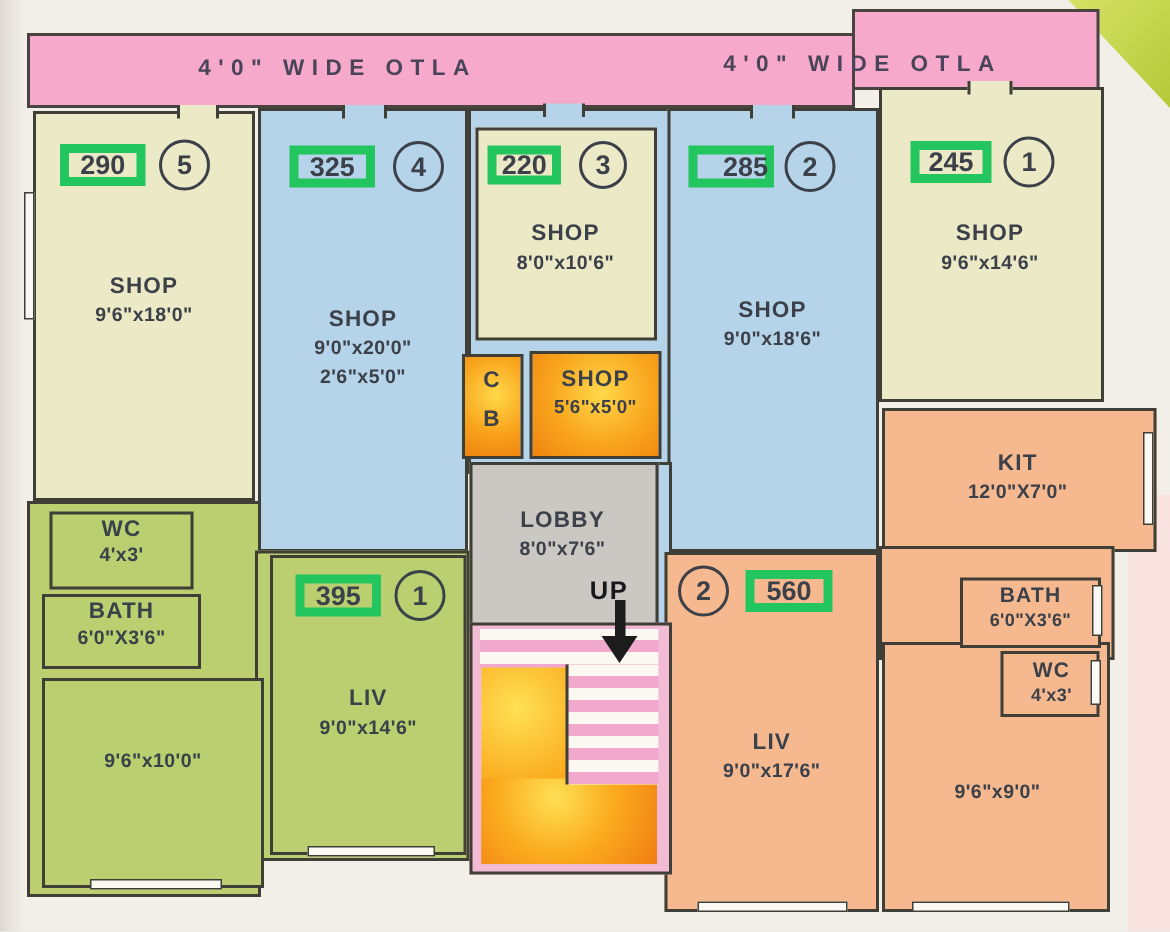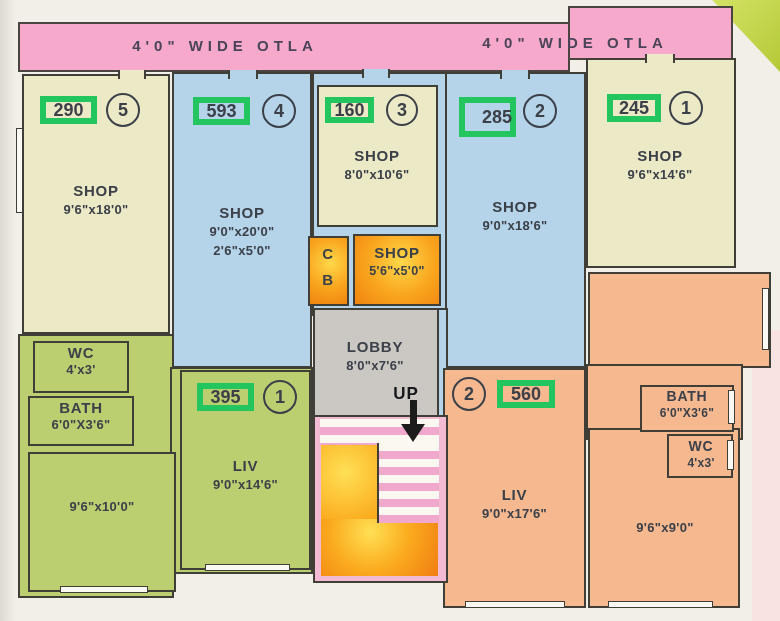--- a/index.html
+++ b/index.html
@@ -93,25 +93,25 @@
   <div class="window" style="left:727px;top:440px;width:7px;height:30px;"></div>
 
   <div class="gap" style="left:118px;top:70px;width:28px;background:#ece9c6;"></div>
   <div class="gap" style="left:228px;top:70px;width:30px;background:#b5d3e9;"></div>
   <div class="gap" style="left:362px;top:69px;width:28px;background:#b5d3e9;"></div>
   <div class="gap" style="left:500px;top:70px;width:30px;background:#b5d3e9;"></div>
   <div class="gap" style="left:645px;top:54px;width:30px;background:#ece9c6;"></div>
 
   <div class="plate" style="left:40px;top:96px;width:57px;height:28px;">290</div>
   <div class="circle" style="left:106px;top:93px;width:34px;height:34px;">5</div>
-  <div class="plate" style="left:193px;top:97px;width:57px;height:28px;">593</div>
+  <div class="plate" style="left:193px;top:97px;width:57px;height:28px;">325</div>
   <div class="circle" style="left:262px;top:94px;width:34px;height:34px;">4</div>
-  <div class="plate" style="left:325px;top:97px;width:49px;height:26px;">160</div>
+  <div class="plate" style="left:325px;top:97px;width:49px;height:26px;">220</div>
   <div class="circle" style="left:386px;top:94px;width:32px;height:32px;">3</div>
-  <div class="plate" style="left:459px;top:97px;width:57px;height:40px;padding-left:19px;">285</div>
+  <div class="plate" style="left:459px;top:97px;width:57px;height:28px;padding-left:19px;">285</div>
   <div class="circle" style="left:523px;top:94px;width:34px;height:34px;">2</div>
   <div class="plate" style="left:607px;top:94px;width:54px;height:28px;">245</div>
   <div class="circle" style="left:669px;top:91px;width:34px;height:34px;">1</div>
 
   <div class="plate" style="left:197px;top:383px;width:57px;height:28px;">395</div>
   <div class="circle" style="left:263px;top:380px;width:34px;height:34px;">1</div>
   <div class="circle" style="left:452px;top:377px;width:34px;height:34px;">2</div>
   <div class="plate" style="left:497px;top:380px;width:58px;height:28px;">560</div>
 
   <div class="label" style="left:30px;top:181px;width:132px;">
@@ -164,20 +164,24 @@
     <span class="rname">LIV</span>
     <span class="dims">9'0"x14'6"</span>
   </div>
   <div class="label" style="left:448px;top:485px;width:133px;">
     <span class="rname">LIV</span>
     <span class="dims">9'0"x17'6"</span>
   </div>
   <div class="label" style="left:595px;top:518px;width:140px;">
     <span class="dims">9'6"x9'0"</span>
   </div>
+  <div class="label" style="left:606px;top:299px;width:145px;">
+    <span class="rname">KIT</span>
+    <span class="dims">12'0"X7'0"</span>
+  </div>
   <div class="label" style="left:642px;top:388px;width:90px;line-height:17px;">
     <span class="rname" style="font-size:14px;">BATH</span>
     <span class="dims" style="font-size:12px;">6'0"X3'6"</span>
   </div>
   <div class="label" style="left:669px;top:438px;width:64px;line-height:17px;">
     <span class="rname" style="font-size:14px;">WC</span>
     <span class="dims" style="font-size:12px;">4'x3'</span>
   </div>
 
 </div>

